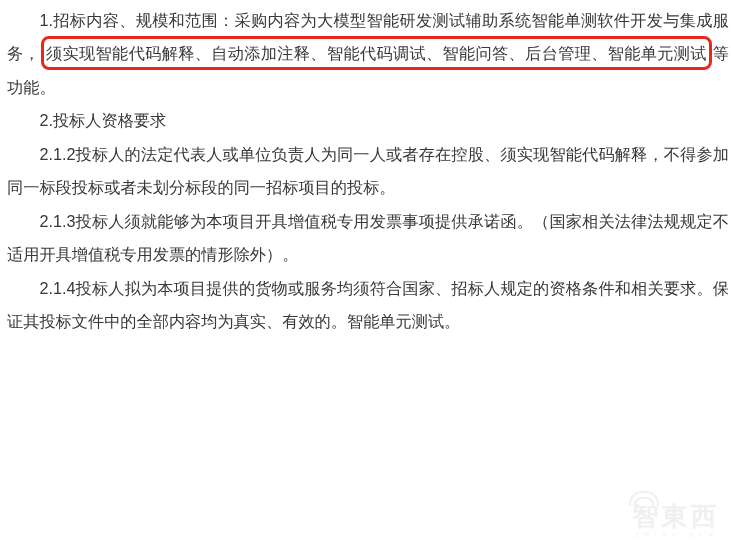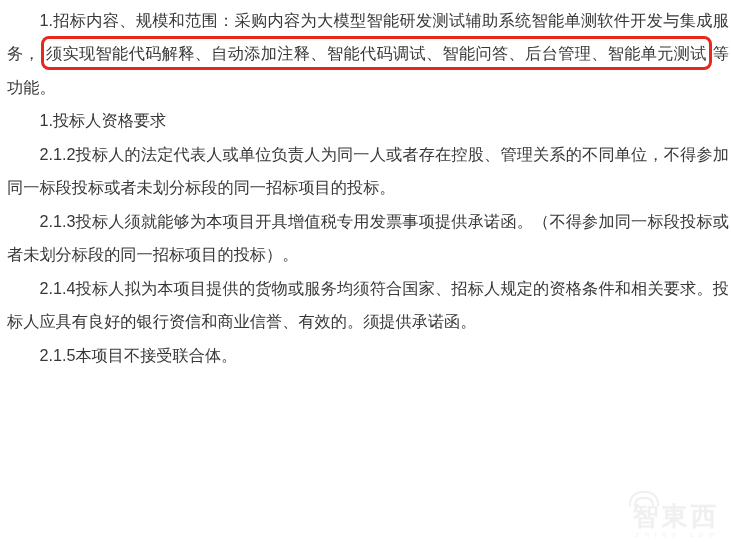--- a/index.html
+++ b/index.html
@@ -74,25 +74,24 @@
     white-space:nowrap;
   }
 </style>
 </head>
 <body>
 
 <div class="page">
 
   <div class="doc">
       <p class="para"><span>1.招标内容、规模和范围：采购内容为大模型智能研发测试辅助系统智能单测软件开发与集成服务，</span><span class="hl">须实现智能代码解释、自动添加注释、智能代码调试、智能问答、后台管理、智能单元测试</span><span>等功能。</span></p>
-      <p class="para"><span>1.投标人资格要求</span></p>
-      <p class="para"><span>2.1.2投标人的法定代表人或单位负责人为同一人或者存在控股、管理关系的不同单位，不得参加同一标段投标或者未划分标段的同一招标项目的投标。</span></p>
-      <p class="para"><span>2.1.3投标人须就能够为本项目开具增值税专用发票事项提供承诺函。（不得参加同一标段投标或者未划分标段的同一招标项目的投标）。</span></p>
-      <p class="para"><span>2.1.4投标人拟为本项目提供的货物或服务均须符合国家、招标人规定的资格条件和相关要求。投标人应具有良好的银行资信和商业信誉、有效的。须提供承诺函。</span></p>
-      <p class="para"><span>2.1.5本项目不接受联合体。</span></p>
+      <p class="para"><span>2.投标人资格要求</span></p>
+      <p class="para"><span>2.1.2投标人的法定代表人或单位负责人为同一人或者存在控股、须实现智能代码解释，不得参加同一标段投标或者未划分标段的同一招标项目的投标。</span></p>
+      <p class="para"><span>2.1.3投标人须就能够为本项目开具增值税专用发票事项提供承诺函。（国家相关法律法规规定不适用开具增值税专用发票的情形除外）。</span></p>
+      <p class="para"><span>2.1.4投标人拟为本项目提供的货物或服务均须符合国家、招标人规定的资格条件和相关要求。保证其投标文件中的全部内容均为真实、有效的。智能单元测试。</span></p>
     </div>
 
   <div class="watermark">
     <div class="wm-arc"></div>
     <div class="wm-arc inner"></div>
     <div class="wm-logo">智東西</div>
     <div class="wm-domain">z h i d x . c o m</div>
   </div>
 
 </div>

